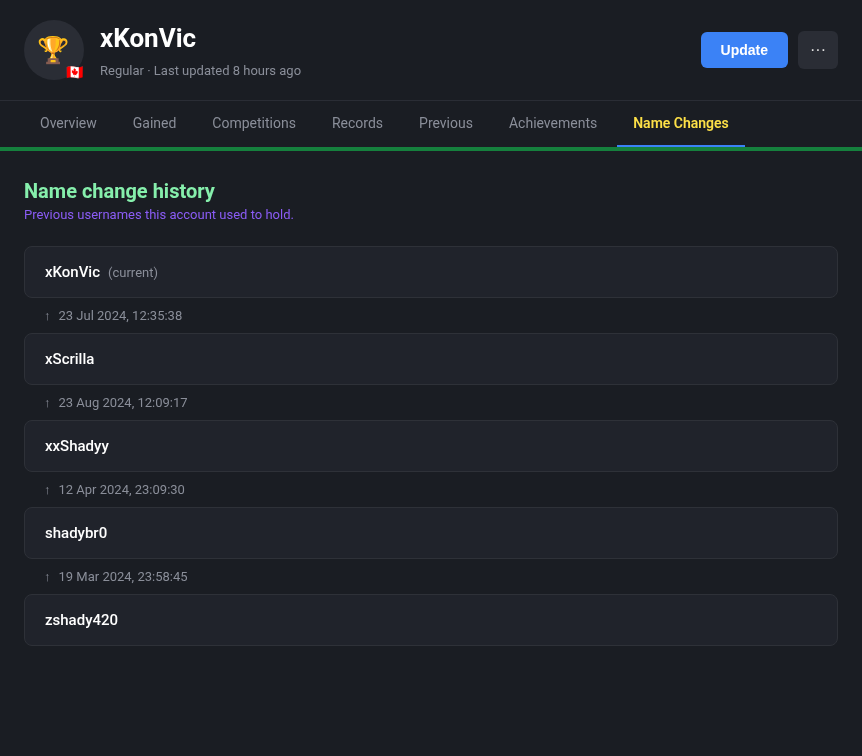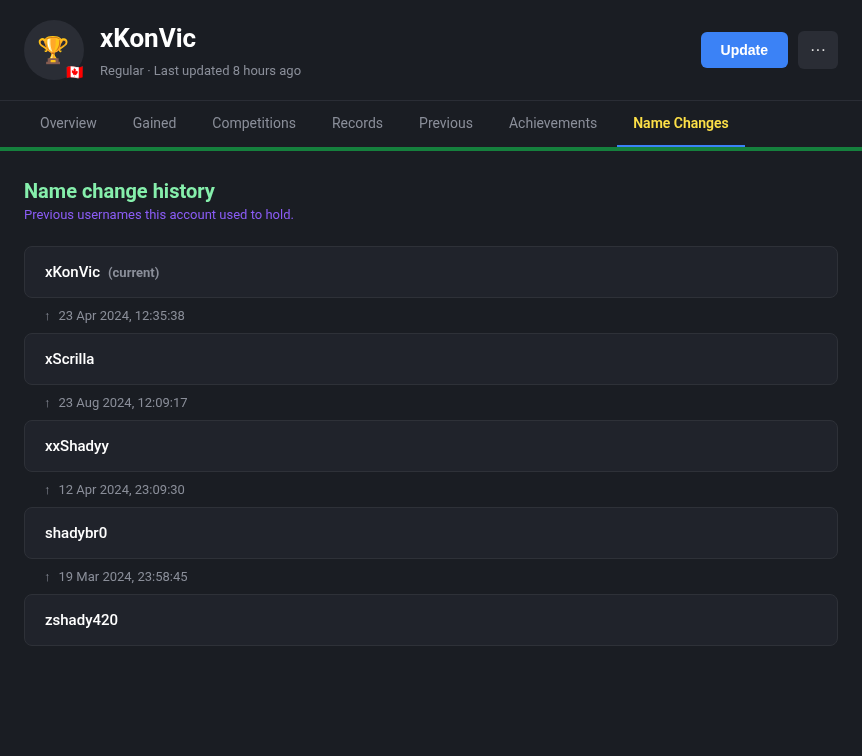--- a/index.html
+++ b/index.html
@@ -129,21 +129,21 @@
       border-radius: 8px;
       padding: 16px 20px;
       font-size: 15px;
       color: #ffffff;
       font-weight: 500;
     }
 
     .name-entry .current-badge {
       font-size: 13px;
       color: #8a8e99;
-      font-weight: 700;
+      font-weight: 400;
       margin-left: 8px;
       text-align: center;
     }
 
     .timestamp-row {
       display: flex;
       align-items: center;
       gap: 8px;
       padding: 10px 20px;
       font-size: 13px;
@@ -183,21 +183,21 @@
     <a class="nav-tab active" href="#">Name Changes</a>
   </nav>
 
 <div class="content">
   <h2 class="section-title">Name change history</h2>
   <p class="section-subtitle">Previous usernames this account used to hold.</p>
   <div id="entries-container">
   <div class="name-entry"><span>xKonVic</span><span class="current-badge">(current)</span></div>
       <div class="timestamp-row">
         <span class="arrow-up">↑</span>
-        <span>23 Apr 2024, 12:35:38</span>
+        <span>23 Jul 2024, 12:35:38</span>
       </div>
       <div class="name-entry"><span>xScrilla</span></div>
       <div class="timestamp-row">
         <span class="arrow-up">↑</span>
         <span>23 Aug 2024, 12:09:17</span>
       </div>
       <div class="name-entry"><span>xxShadyy</span></div>
       <div class="timestamp-row">
         <span class="arrow-up">↑</span>
         <span>12 Apr 2024, 23:09:30</span>

